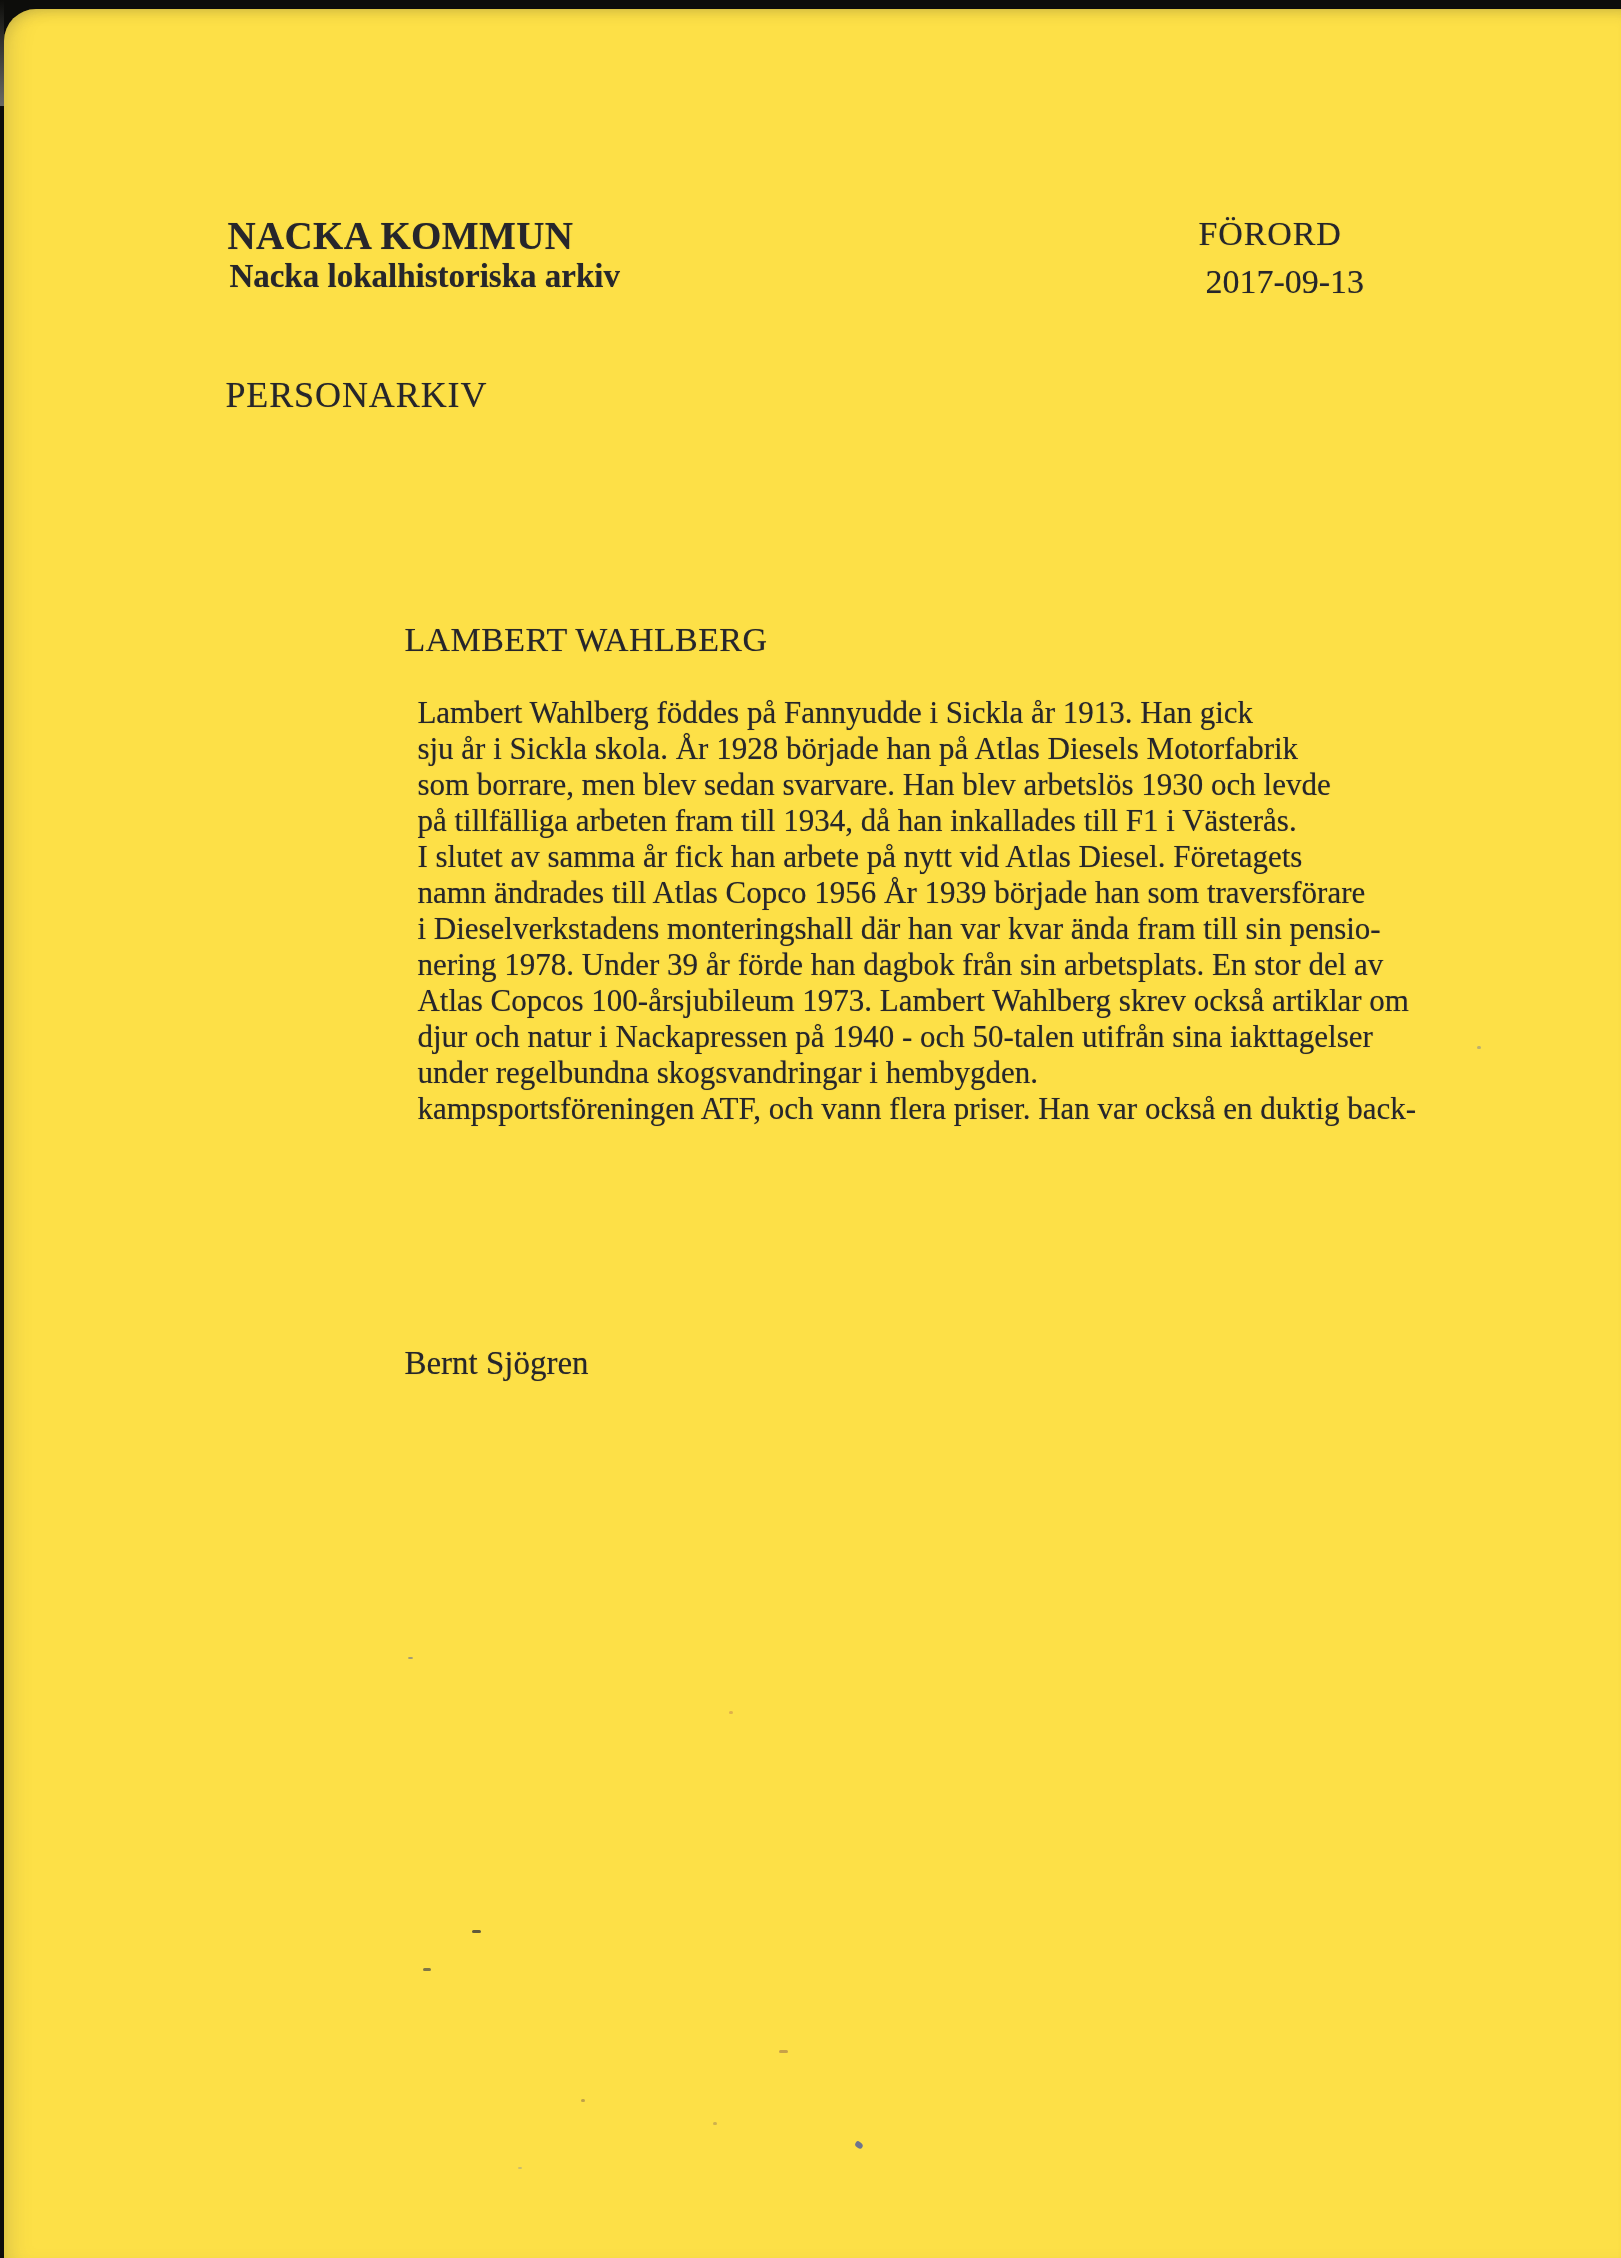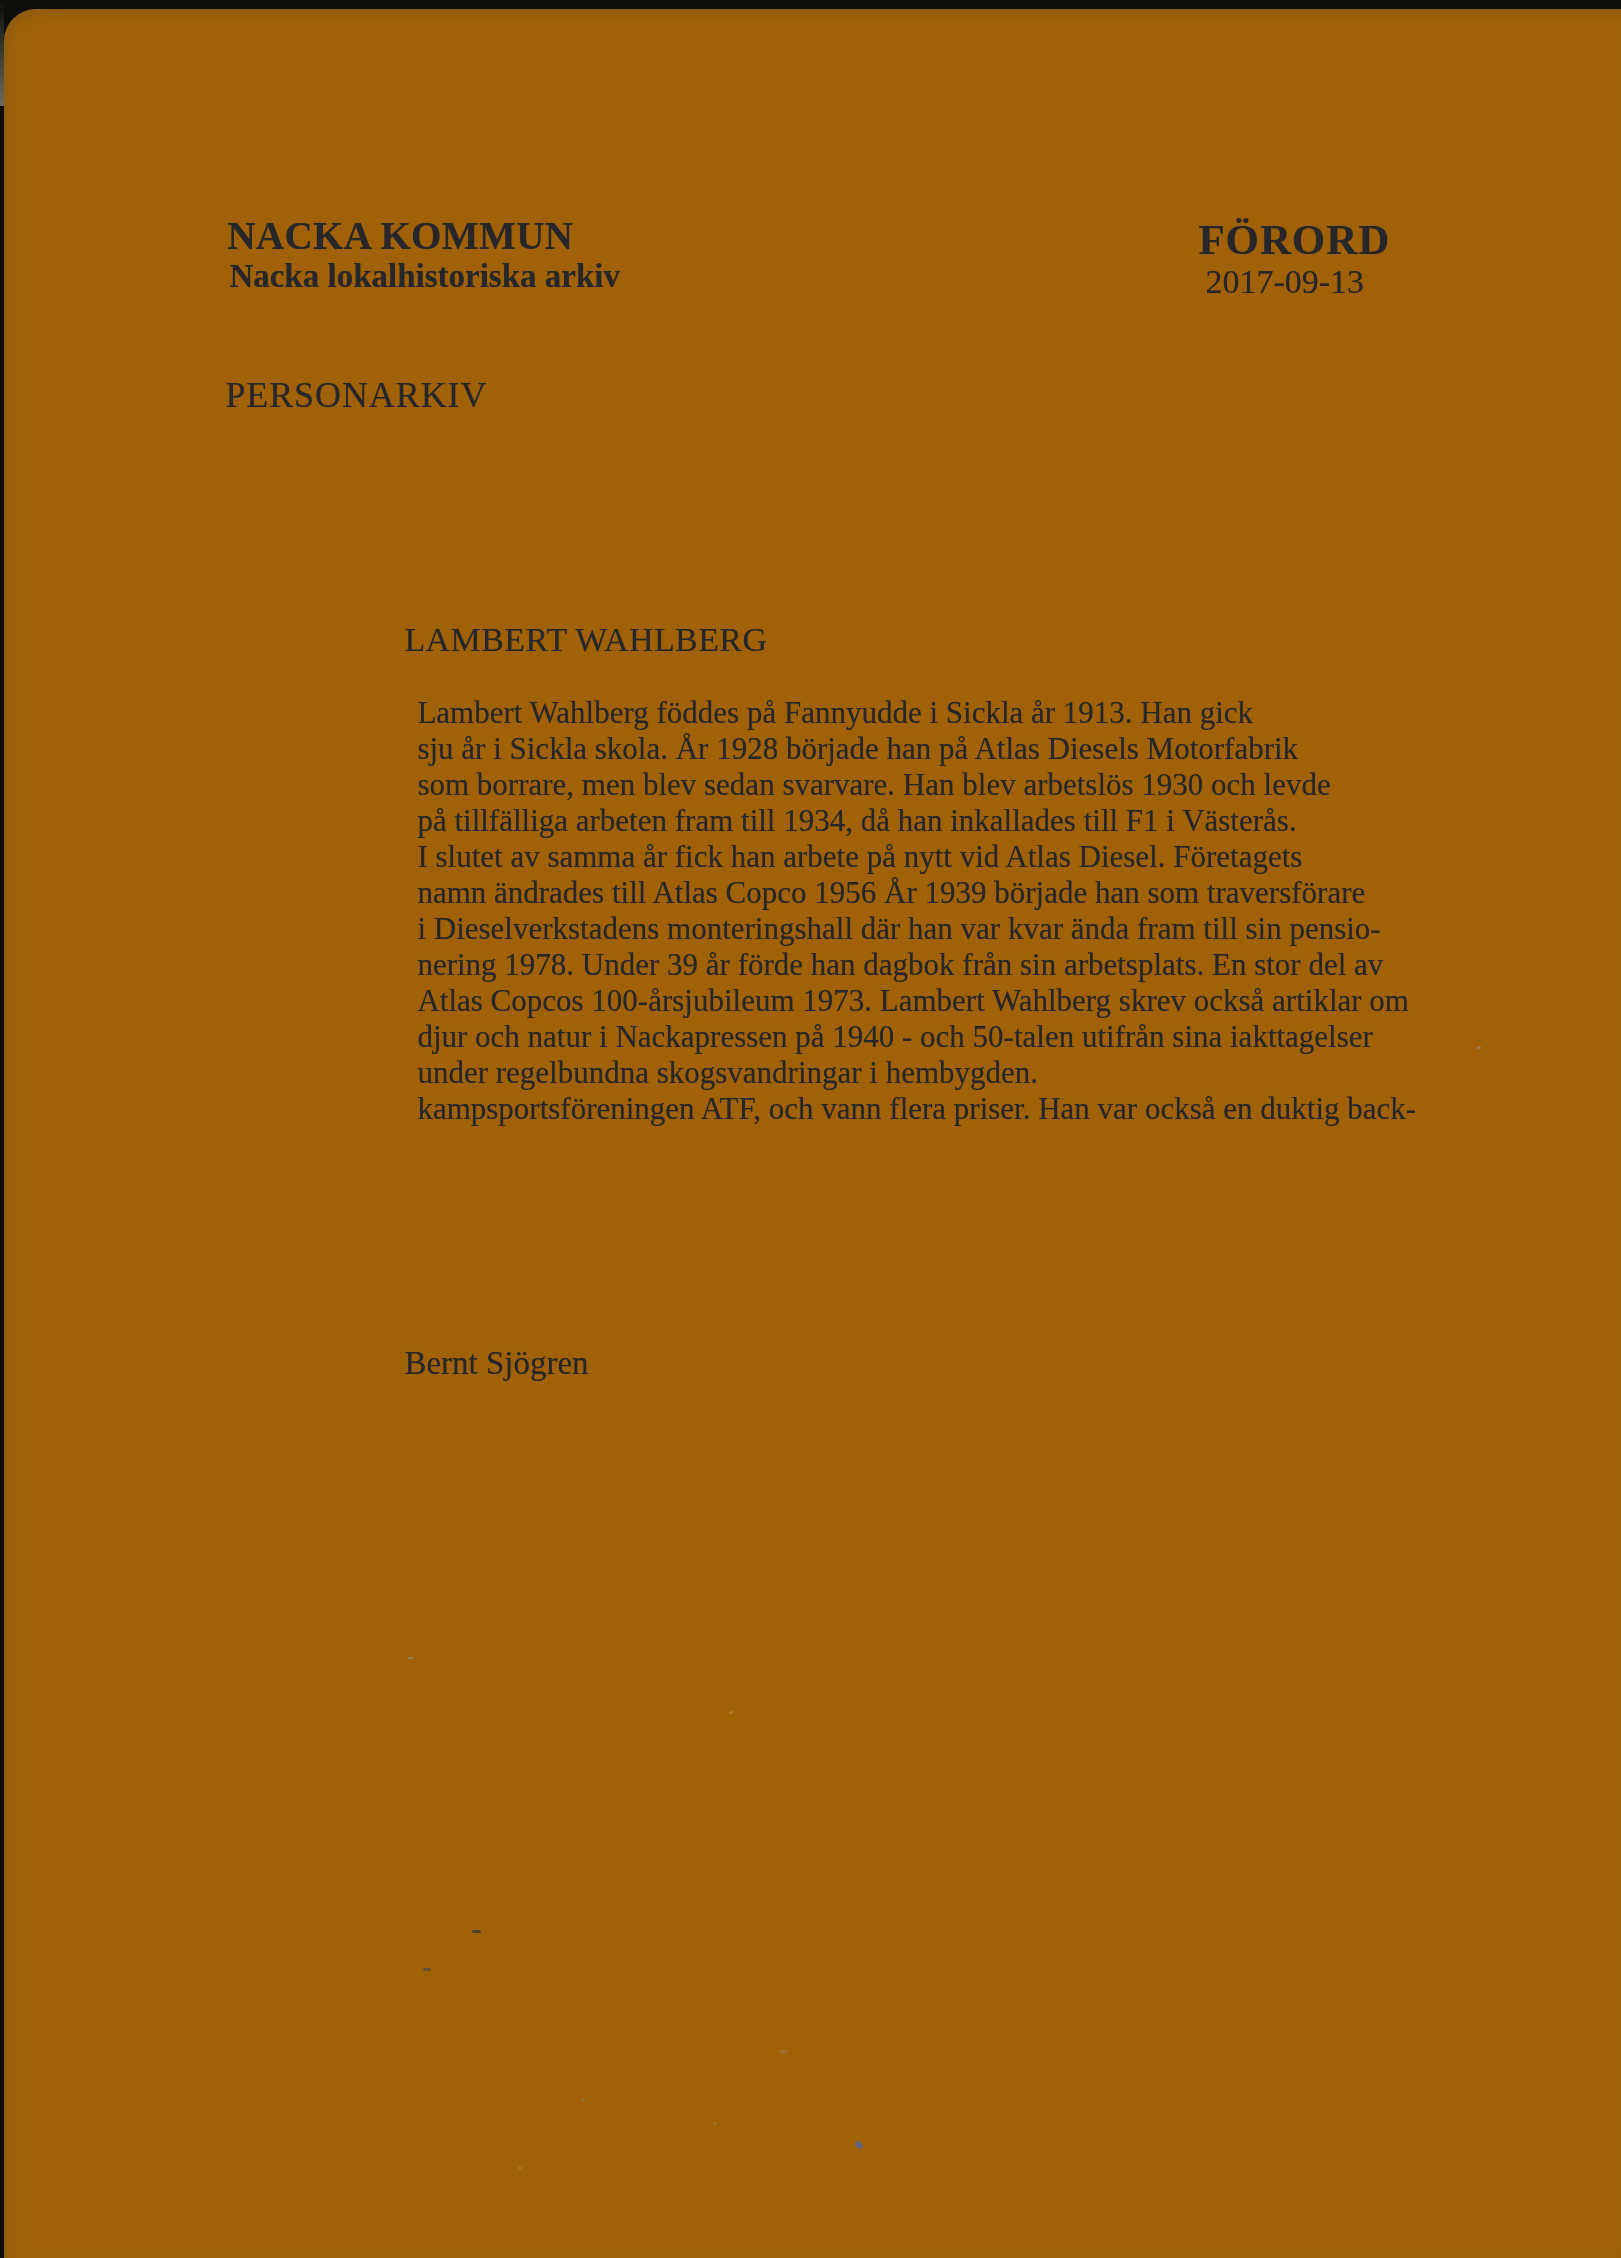--- a/index.html
+++ b/index.html
@@ -18,21 +18,21 @@
     height: 2258px;
   }
 
   
   .page {
     position: absolute;
     top: 8.8px;
     left: 4.4px;
     right: 0;
     bottom: 0;
-    background: #a16207;
+    background: #fde047;
     border-top-left-radius: 32px;
     box-shadow: inset 19.4px 0 23px -16px rgba(90, 88, 70, 0.25),
                 inset 0 12.4px 16px -12.4px rgba(60, 58, 48, 0.30);
     color: #26262b;
   }
 
   .page * { position: absolute; }
 
   .txt {
     color: #26262b;
@@ -45,21 +45,21 @@
     font-size: 39px; font-weight: bold;
     letter-spacing: 0.4px;
   }
   .org-subtitle {
     left: 225px; top: 249px;
     font-size: 33px;
     font-weight: bold;
   }
   .doc-type {
     left: 1194px; top: 206px;
-    font-size: 43px; letter-spacing: 0.9px; font-weight: bold;
+    font-size: 34px; letter-spacing: 0.9px;
   }
   .doc-date {
     left: 1185px; top: 254px;
     font-size: 34px;
     margin-left: 16px;
   }
   .section-label {
     left: 221px; top: 365px;
     font-size: 36px; letter-spacing: 0.9px;
   }

